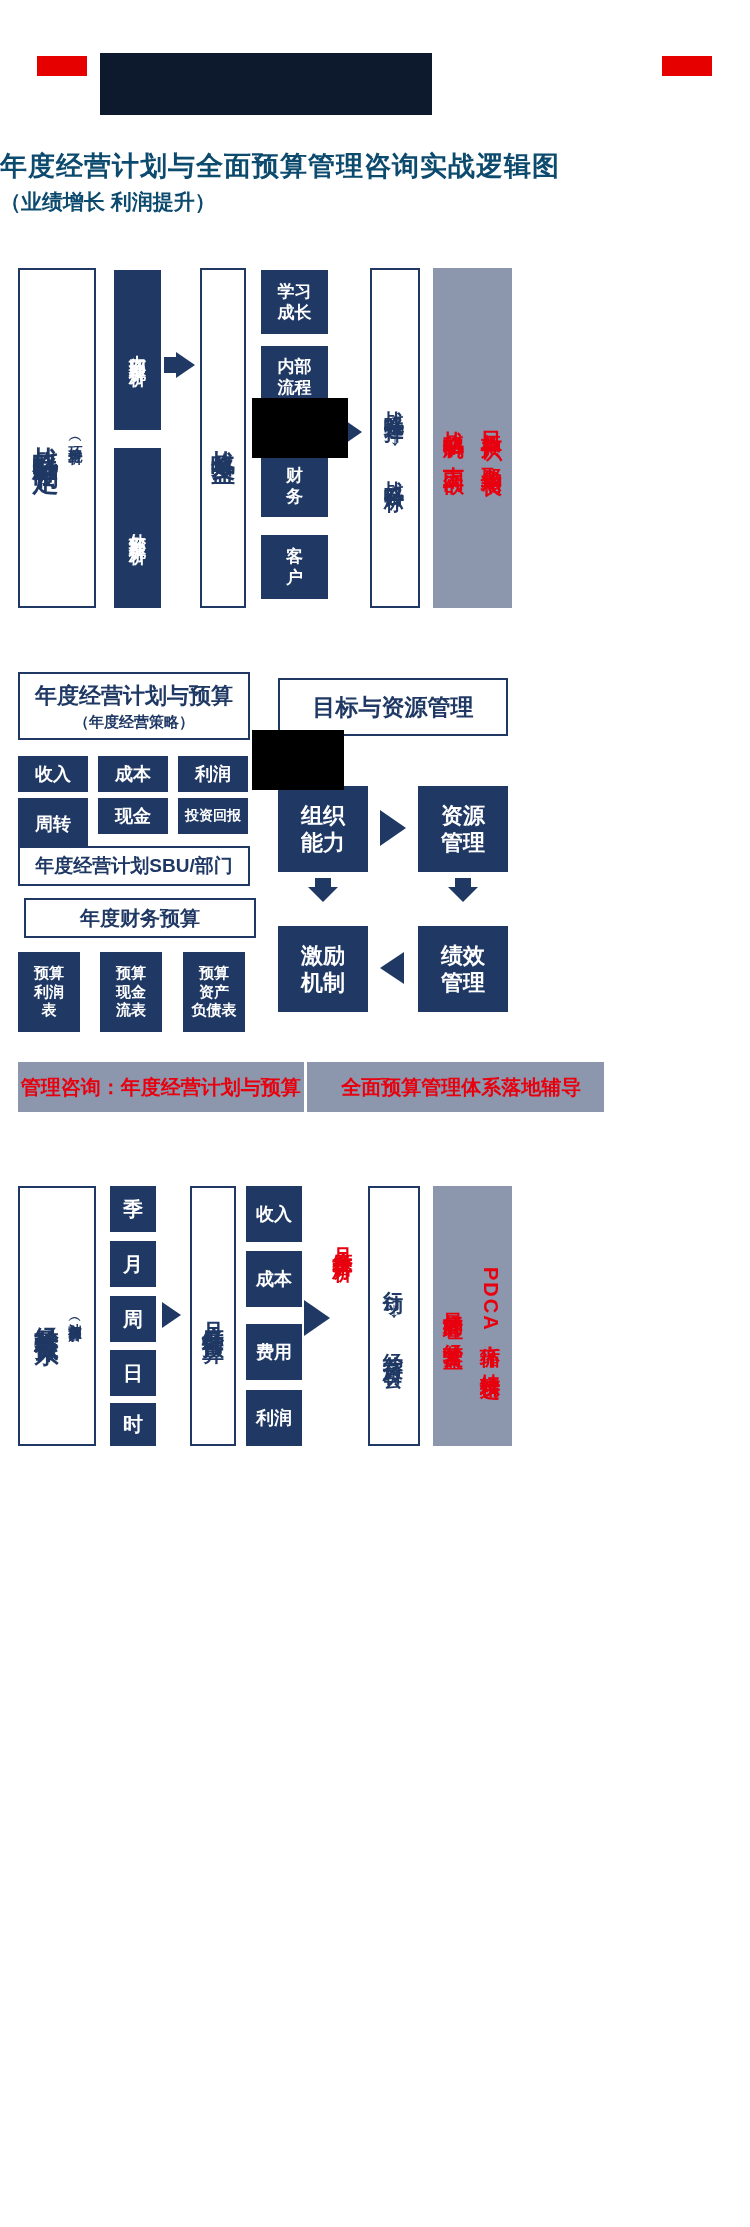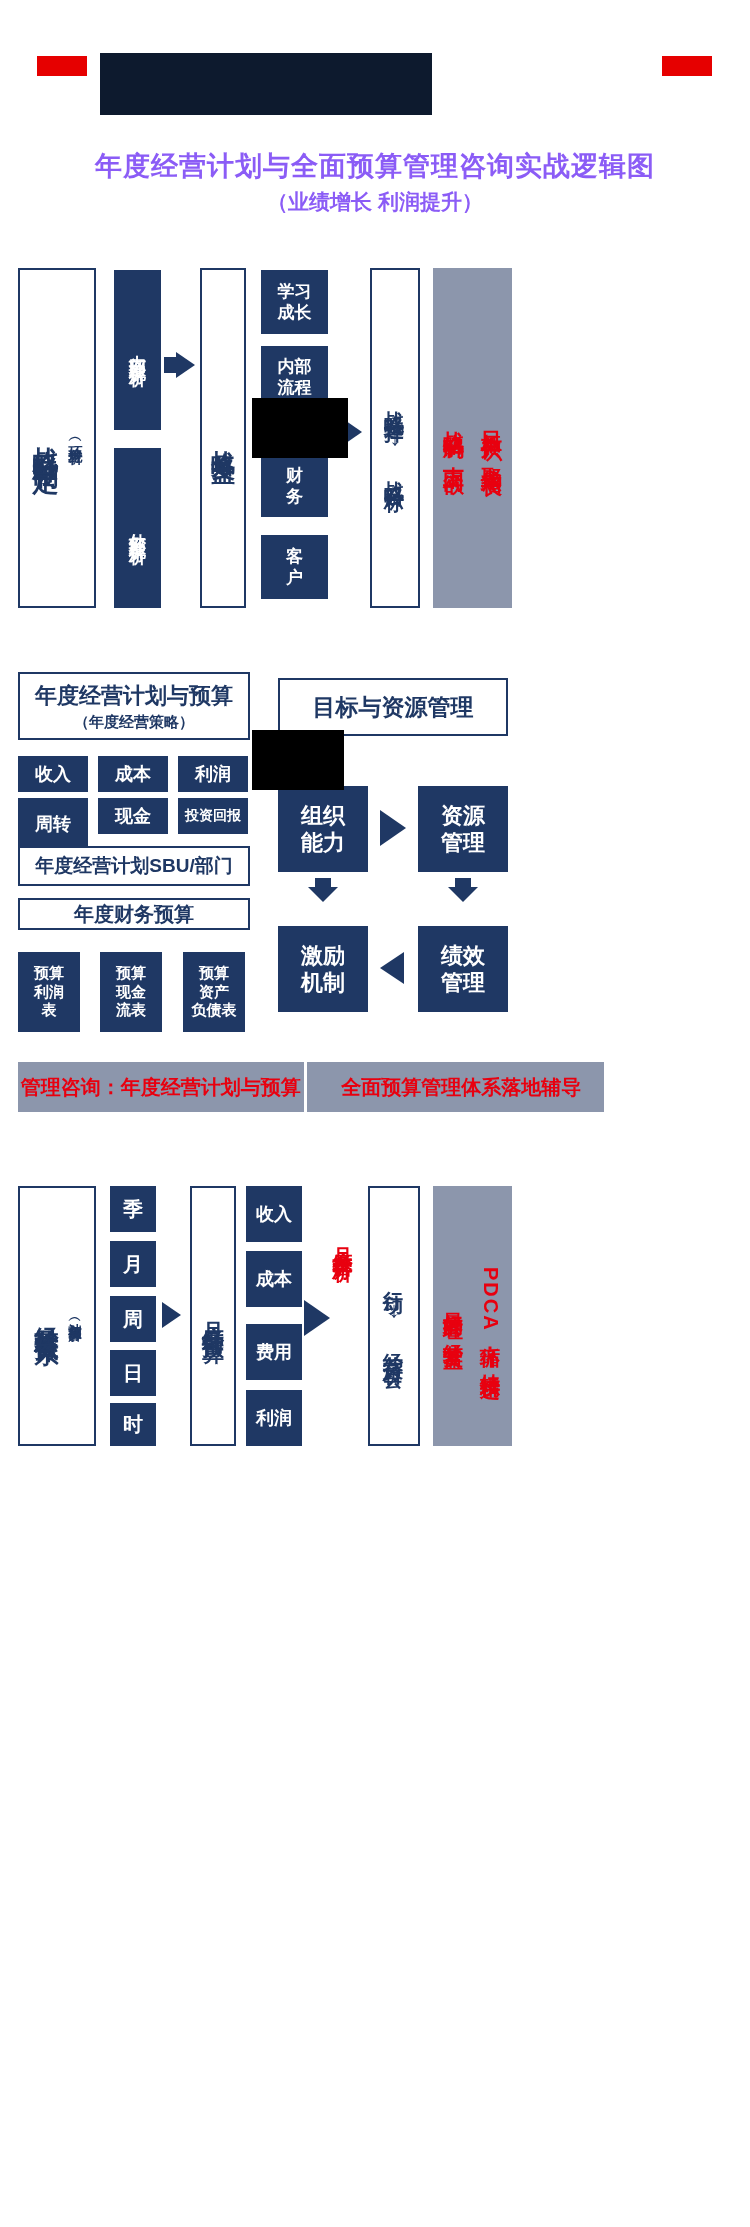--- a/index.html
+++ b/index.html
@@ -87,22 +87,22 @@
     border-left:15px solid transparent;
     border-right:15px solid transparent;
     border-top:15px solid #1f3864;
   }
   .header-dark {
     background:#0d1a2e;
   }
   .red-accent { background:#e60000; }
   .title-red {
     width:750px;
-    text-align:center;
-    color:#8b5cf6;
+    text-align:left;
+    color:#0c4a6e;
     font-weight:bold;
   }
   .band-divider {
     width:3px; height:100%; background:#ffffff;
   }
   .vcol-box {
     display:flex; flex-direction:row; align-items:center; justify-content:center; gap:3px;
   }
   .choice-col {
     display:flex; flex-direction:column; align-items:center; justify-content:center; gap:14px;
@@ -174,21 +174,21 @@
   <div class="abs black-box" style="left:252px; top:730px; width:92px; height:60px;"></div>
 
   <div class="abs navy-box" style="left:18px;  top:756px; width:70px; height:36px; font-size:18px;">收入</div>
   <div class="abs navy-box" style="left:98px;  top:756px; width:70px; height:36px; font-size:18px;">成本</div>
   <div class="abs navy-box" style="left:178px; top:756px; width:70px; height:36px; font-size:18px;">利润</div>
   <div class="abs navy-box" style="left:18px;  top:798px; width:70px; height:52px; font-size:18px;">周转</div>
   <div class="abs navy-box" style="left:98px;  top:798px; width:70px; height:36px; font-size:18px;">现金</div>
   <div class="abs navy-box" style="left:178px; top:798px; width:70px; height:36px; font-size:14px;">投资回报</div>
 
   <div class="abs white-box" style="left:18px; top:846px; width:232px; height:40px; font-size:19px;">年度经营计划SBU/部门</div>
-  <div class="abs white-box" style="left:18px; top:898px; width:232px; height:32px; font-size:20px;">年度财务预算</div>
+  <div class="abs white-box" style="left:24px; top:898px; width:232px; height:40px; font-size:20px;">年度财务预算</div>
 
   <div class="abs navy-box pre" style="left:18px;  top:952px; width:62px; height:80px; font-size:15px;">预算
 利润
 表</div>
   <div class="abs navy-box pre" style="left:100px; top:952px; width:62px; height:80px; font-size:15px;">预算
 现金
 流表</div>
   <div class="abs navy-box pre" style="left:183px; top:952px; width:62px; height:80px; font-size:15px;">预算
 资产
 负债表</div>

